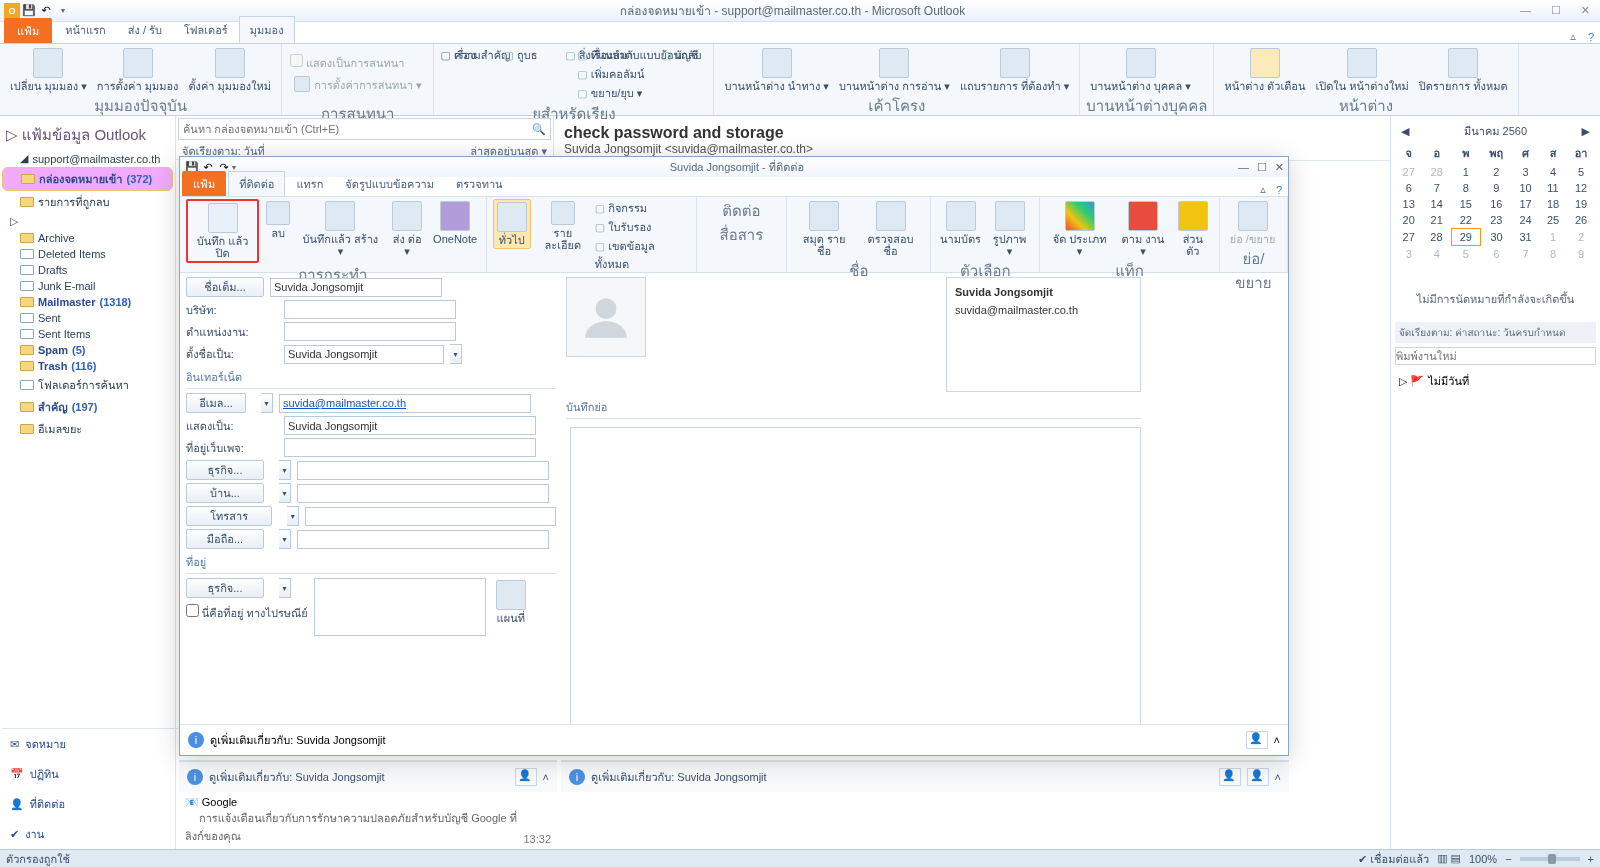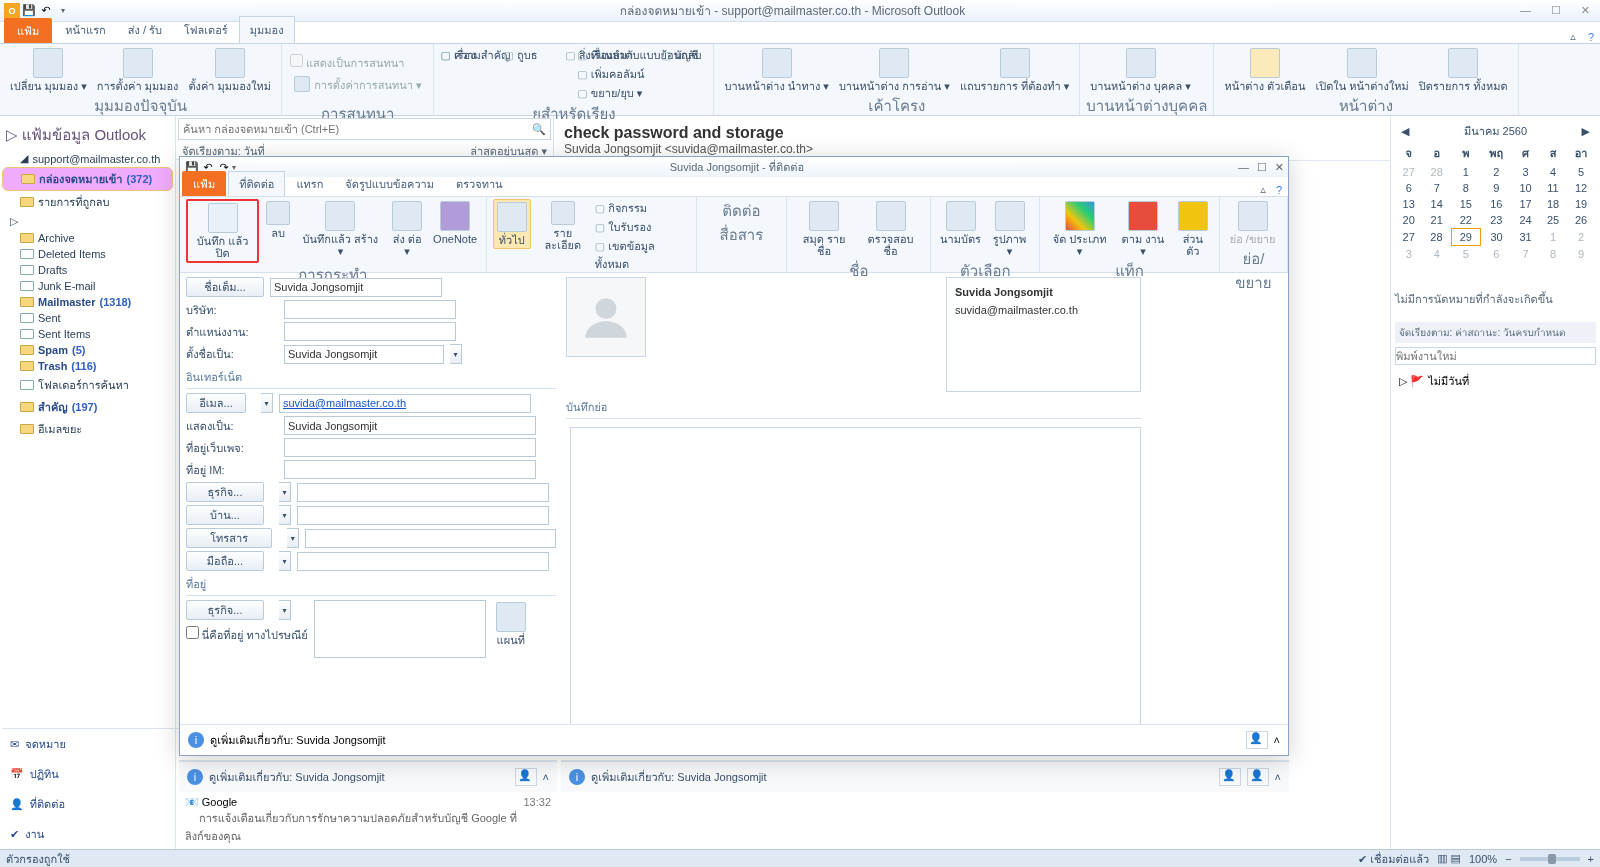--- a/index.html
+++ b/index.html
@@ -36,21 +36,21 @@
 .nav .bold { font-weight:bold; color:#2a4a8a;}
 .nav-bottom { border-top:1px solid #dce5ef; margin-top:60px;}
 .nav-bottom div { padding:6px 8px; display:flex; align-items:center; gap:6px; color:#2a4a8a;}
 .center { flex:1; display:flex; flex-direction:column; position:relative;}
 .search { height:22px; border:1px solid #cbd6e3; margin:2px; display:flex; align-items:center; padding:0 4px; color:#888;}
 .search input { border:none; flex:1; outline:none; color:#666;}
 .sortbar { height:18px; border-bottom:1px solid #dce5ef; padding:0 6px; display:flex; justify-content:space-between; align-items:center; color:#5a6a7a; font-size:10px;}
 .preview-hdr { padding:8px 10px 4px; border-bottom:1px solid #e2e8ef;}
 .preview-hdr .subj { font-size:16px; font-weight:600; color:#333;}
 .preview-hdr .from { color:#555; font-size:12px;}
-.msglist-item { display:flex; padding:4px 6px; border-bottom:4px solid #ec4899; font-size:11px;}
+.msglist-item { display:flex; padding:4px 6px; border-bottom:4px solid #ec4899; font-size:11px;align-items:flex-end;}
 .msglist-item .txt { flex:1;}
 .msglist-item .time { color:#777;}
 .info-bar { background:#f8f9fb; border-top:1px solid #dce5ef; padding:6px 8px; display:flex; align-items:center; gap:6px; color:#3a506a;}
 .info-bar .i { width:16px; height:16px; border-radius:8px; background:#4a90e2; color:#fff; text-align:center; line-height:16px; font-style:normal;}
 .rpanel { width:210px; border-left:1px solid #dce5ef; padding:4px; display:flex; flex-direction:column;}
 .cal-hdr { display:flex; justify-content:space-between; align-items:center; padding:2px 6px; color:#3a506a;}
 .cal { width:100%; border-collapse:collapse; font-size:10px; color:#3a506a;}
 .cal th,.cal td { text-align:center; padding:2px 0;}
 .cal td.dim { color:#b0b8c0;}
 .cal td.today { border:1px solid #f39c12; border-radius:2px;}
@@ -79,21 +79,21 @@
 .photo { width:80px; height:80px; border:1px solid #cbd6e3; background:#f5f7f9; display:flex; align-items:center; justify-content:center; color:#c5ccd3;}
 .card { width:195px; height:115px; border:1px solid #cbd6e3; padding:8px;}
 .card .nm { font-weight:bold; color:#333; margin-bottom:6px;}
 .sect-lbl { color:#5a7a9f; font-size:11px; border-bottom:1px solid #d6e0eb; margin:4px 0 4px 0; padding-bottom:2px;}
 .two-col { display:flex; gap:10px;}
 .colL { width:370px;}
 .notes-box { flex:1; border:1px solid #cbd6e3; min-height:320px; margin-left:4px;}
 .cw-info { border-top:1px solid #dce5ef; padding:6px 8px; display:flex; align-items:center; gap:6px;}
 .svg-ico { width:22px; height:22px;}
 .chip-row { display:flex; gap:15px;}
-.no-appt { text-align:left; color:#5a6a7a; margin:28px 0 6px;}
+.no-appt { text-align:center; color:#5a6a7a; margin:28px 0 6px;}
 .overlay-below { position:absolute; left:179px; top:760px; width:1110px; display:flex; gap:4px;}
 .ov-col { border-top:1px solid #dce5ef; flex:1;}
 </style>
 </head>
 <body>
 
 <div class="titlebar">
   <div class="qat">
     <span class="ol-icon">O</span>
     <span class="tb-ico">💾</span>
@@ -594,24 +594,20 @@
         </div>
         <div class="form-row">
             <label>แสดงเป็น:</label>
             <input class="txt-in" style="width: 252px;" value="Suvida Jongsomjit">
           </div>
         <div class="form-row">
             <label>ที่อยู่เว็บเพจ:</label>
             <input class="txt-in" style="width: 252px;">
           </div>
         <div class="form-row">
-            <label>ที่อยู่ IM:</label>
-            <input class="txt-in" style="width: 252px;">
-          </div>
-        <div class="form-row">
             <div class="chip-row">
               <div class="fbtn">ธุรกิจ...</div>
               <span class="dd">▾</span>
             </div>
             <input class="txt-in" style="width: 252px;">
           </div>
         <div class="form-row">
             <div class="chip-row">
               <div class="fbtn">บ้าน...</div>
               <span class="dd">▾</span>

